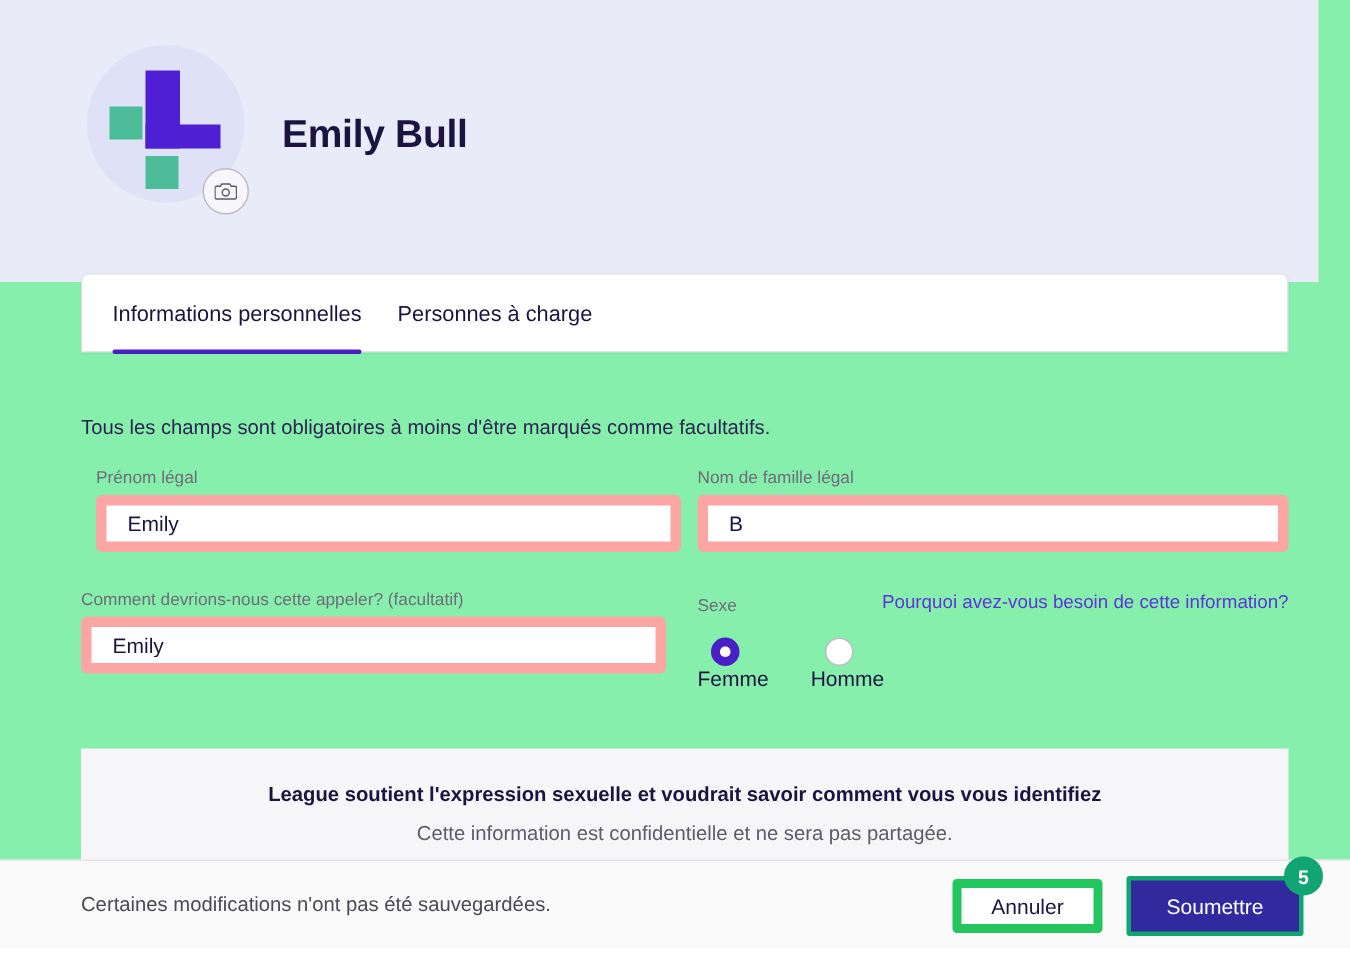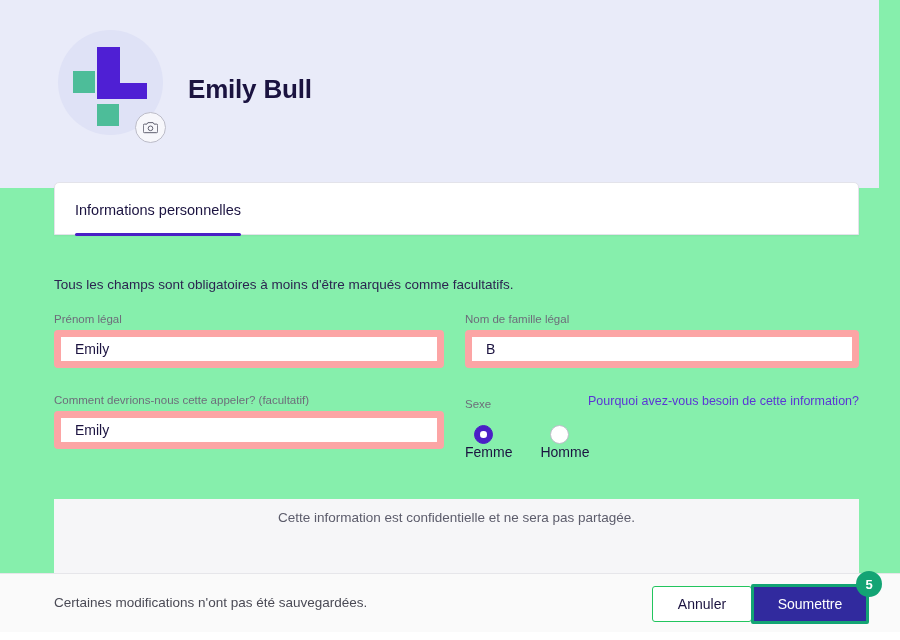--- a/index.html
+++ b/index.html
@@ -189,21 +189,21 @@
     border: 7px solid #fca5a5;
     border-radius: 4px;
     background: #ffffff;
     padding: 0 14px;
     font-size: 14px;
     color: #1b1340;
     font-family: "Liberation Sans", sans-serif;
     outline: none;
   }
 
-  #field-first  { left: 54px;  top: 313px; width: 390px; }
+  #field-first  { left: 64px;  top: 313px; width: 390px; }
   #field-last   { left: 465px; top: 313px; width: 394px; }
   #field-pref   { left: 54px;  top: 394px; width: 390px; }
 
   .sex-group {
     position: absolute;
     left: 465px;
     top: 394px;
     width: 394px;
   }
   .sex-head {
@@ -314,26 +314,26 @@
   }
   .btn {
     position: absolute;
     box-sizing: border-box;
     font-family: "Liberation Sans", sans-serif;
     cursor: pointer;
     border-radius: 3px;
     font-size: 14px;
   }
   .btn-cancel {
-    right: 148px;
+    right: 165px;
     top: 12px;
     width: 100px;
     height: 36px;
     background: #ffffff;
-    border: 1px solid #22c55e;
+    border: 6px solid #22c55e;
     color: #1b1340;
   }
   .submit-wrap {
     position: absolute;
     right: 31px;
     top: 10px;
     width: 118px;
     height: 40px;
   }
   .btn-submit {
@@ -389,20 +389,23 @@
       </div>
     </div>
     <div class="profile-name">Emily Bull</div>
   </div>
 
   <div class="tab-card">
     <div class="tabs">
       <div class="tab active">
         <span>Informations personnelles</span>
       </div>
+      <div class="tab">
+        <span>Personnes à charge</span>
+      </div>
     </div>
   </div>
 
   <div class="form-intro">Tous les champs sont obligatoires à moins d'être marqués comme facultatifs.</div>
 
   <div class="field" id="field-first">
     <label class="lbl">Prénom légal</label>
     <input class="inp" type="text" value="Emily" style="">
   </div>
 
@@ -427,20 +430,21 @@
         <span class="radio-label">Femme</span>
       </div>
       <div class="radio-opt">
         <span class="radio-dot"></span>
         <span class="radio-label">Homme</span>
       </div>
     </div>
   </div>
 
   <div class="info-banner">
+    <div class="t1">League soutient l'expression sexuelle et voudrait savoir comment vous vous identifiez</div>
     <div class="t2">Cette information est confidentielle et ne sera pas partagée.</div>
   </div>
 
   <div class="bottom-bar">
     <div class="unsaved-msg">Certaines modifications n'ont pas été sauvegardées.</div>
     <button class="btn btn-cancel">Annuler</button>
     <div class="submit-wrap">
       <button class="btn-submit">Soumettre</button>
       <div class="badge-5">5</div>
     </div>

